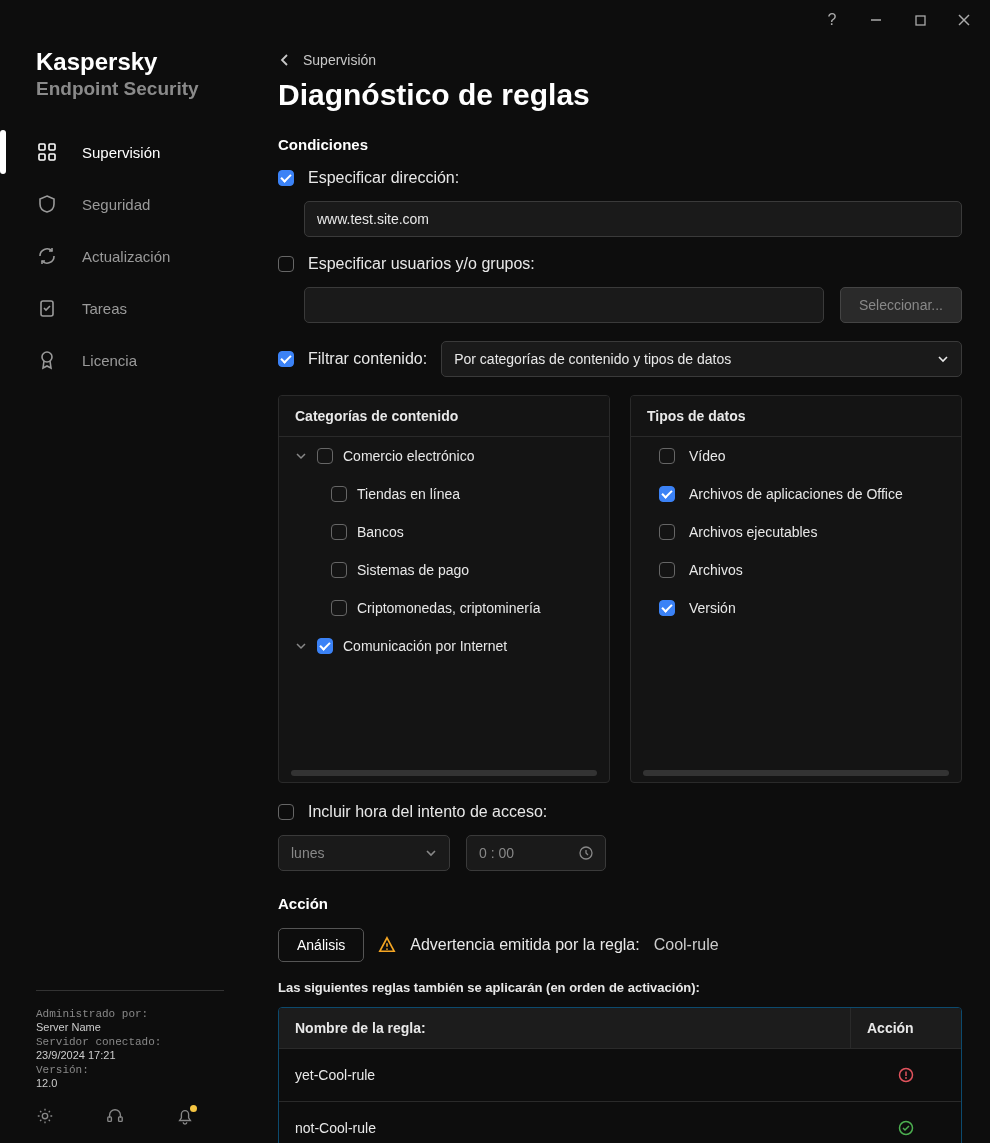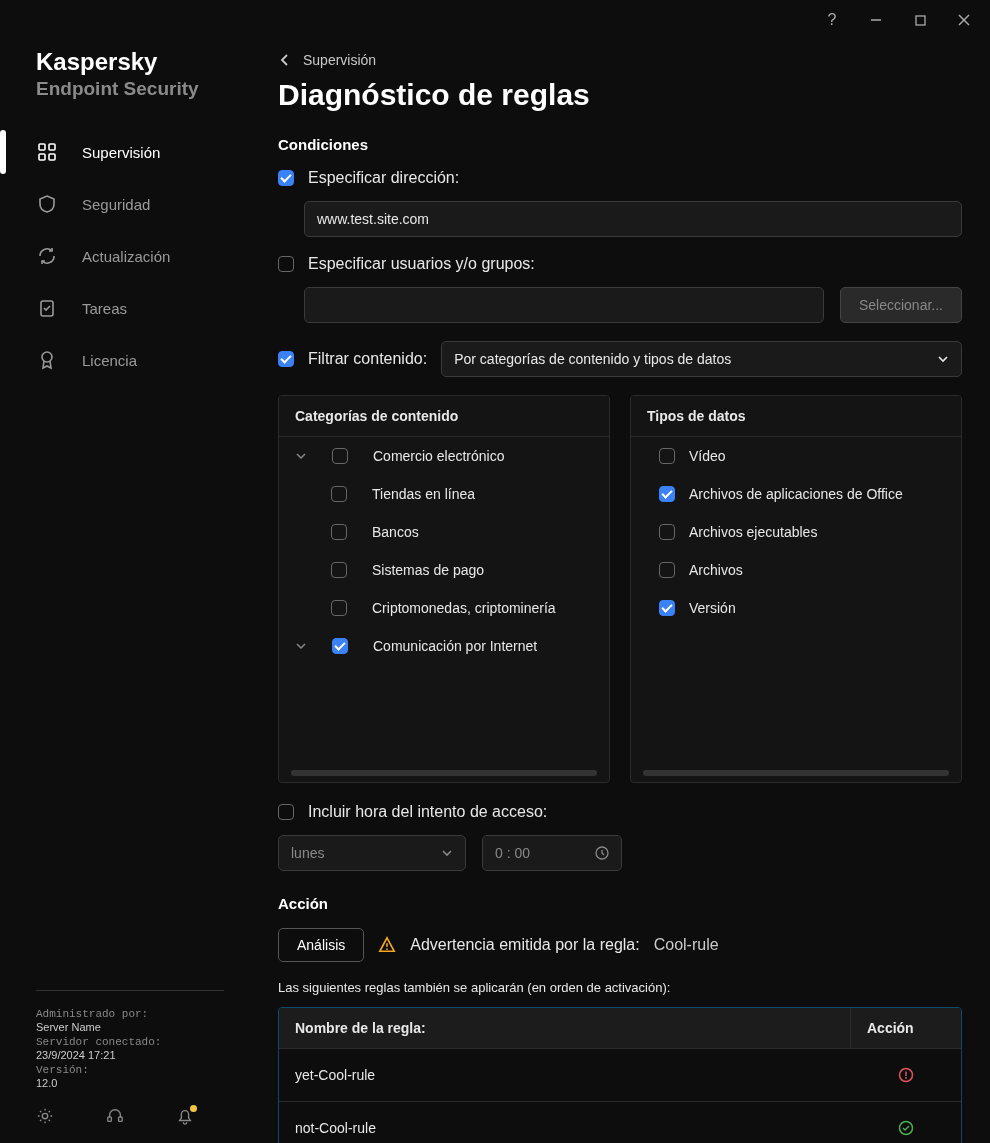--- a/index.html
+++ b/index.html
@@ -35,32 +35,32 @@
 .checkbox.checked::after { content: ""; width: 4px; height: 8px; border: solid #fff; border-width: 0 2px 2px 0; transform: rotate(45deg); margin-top: -2px; }
 .indent { margin-left: 26px; display: flex; gap: 16px; margin-bottom: 18px; }
 .text-input { flex: 1; background: #1a1a1a; border: 1px solid #3a3a3a; border-radius: 5px; padding: 9px 12px; color: #e8e8e8; font-size: 14px; }
 .text-input.disabled { color: #666; }
 .btn-secondary { background: #2a2a2a; border: 1px solid #444; border-radius: 5px; padding: 9px 18px; color: #888; font-size: 14px; cursor: pointer; }
 .select { flex: 1; background: #1a1a1a; border: 1px solid #3a3a3a; border-radius: 5px; padding: 9px 12px; color: #e8e8e8; font-size: 14px; display: flex; justify-content: space-between; align-items: center; cursor: pointer; }
 .two-col { display: flex; gap: 20px; margin-bottom: 20px; }
 .panel { flex: 1; background: #141414; border: 1px solid #2a2a2a; border-radius: 4px; overflow: hidden; display: flex; flex-direction: column; height: 388px; }
 .panel-header { padding: 12px 16px; font-size: 14px; font-weight: 600; background: #141414; }
 .panel-body { flex: 1; overflow-y: auto; border-top: 1px solid #2a2a2a; padding-bottom: 6px; }
-.tree-row { display: flex; align-items: center; gap: 25px; padding: 11px 16px; font-size: 14px; cursor: pointer; }
+.tree-row { display: flex; align-items: center; gap: 10px; padding: 11px 16px; font-size: 14px; cursor: pointer; }
 .chevron { width: 12px; display: flex; justify-content: center; color: #888; }
 .tree-row.child { padding-left: 52px; }
 .dtype-row { display: flex; align-items: center; gap: 14px; padding: 11px 28px; font-size: 14px; cursor: pointer; }
 .scrollbar-h { height: 6px; background: #333; border-radius: 3px; margin: 4px 12px 6px 12px; }
 .time-row { display: flex; gap: 16px; margin-left: 0; margin-bottom: 24px; }
-.day-select { width: 188px; background: #1a1a1a; border: 1px solid #3a3a3a; border-radius: 5px; padding: 9px 12px; color: #888; font-size: 14px; display: flex; justify-content: space-between; align-items: center; }
+.day-select { width: 172px; background: #1a1a1a; border: 1px solid #3a3a3a; border-radius: 5px; padding: 9px 12px; color: #888; font-size: 14px; display: flex; justify-content: space-between; align-items: center; }
 .time-input { width: 140px; background: #1a1a1a; border: 1px solid #3a3a3a; border-radius: 5px; padding: 9px 12px; color: #888; font-size: 14px; display: flex; justify-content: space-between; align-items: center; }
 .action-row { display: flex; align-items: center; gap: 14px; margin-bottom: 18px; }
 .btn-outline { background: transparent; border: 1.5px solid #555; border-radius: 5px; padding: 8px 18px; color: #fff; font-size: 14px; cursor: pointer; font-weight: 500; }
 .warn-icon { display: inline-flex; }
-.rules-desc { font-size: 13px; font-weight: 400; margin-bottom: 12px; }
+.rules-desc { font-size: 13px; font-weight: 700; margin-bottom: 12px; }
 .table { border: 1px solid #0c4a6e; border-radius: 4px; overflow: hidden; }
 .thead { display: flex; background: #1c1c1c; }
 .th { padding: 12px 16px; font-size: 14px; font-weight: 600; border-right: 1px solid #2a2a2a; }
 .th.name { flex: 1; }
 .th.action { width: 110px; border-right: none; }
 .tbody .tr { display: flex; border-top: 1px solid #2a2a2a; }
 .td { padding: 18px 16px; font-size: 14px; }
 .td.name { flex: 1; }
 .td.action { width: 110px; display: flex; justify-content: center; align-items: center; }
 .footer-bar { border-top: 1px solid #2a2a2a; padding: 16px 0; margin-top: 12px; }

